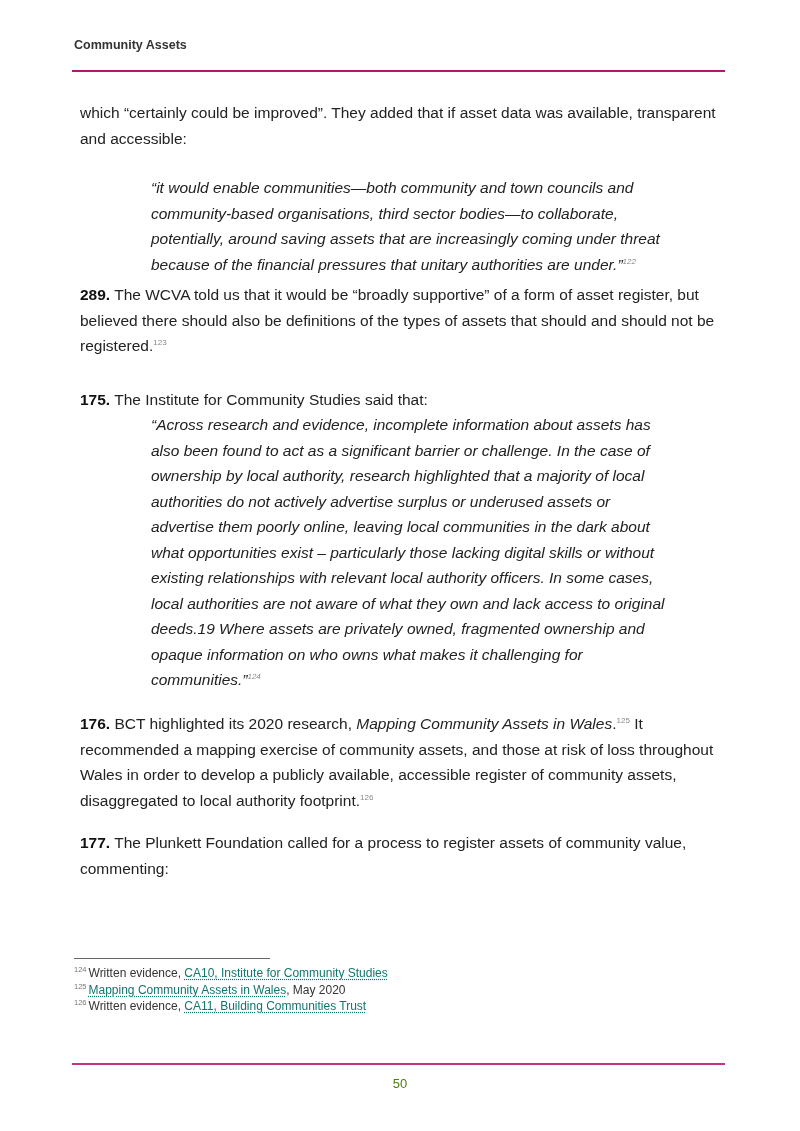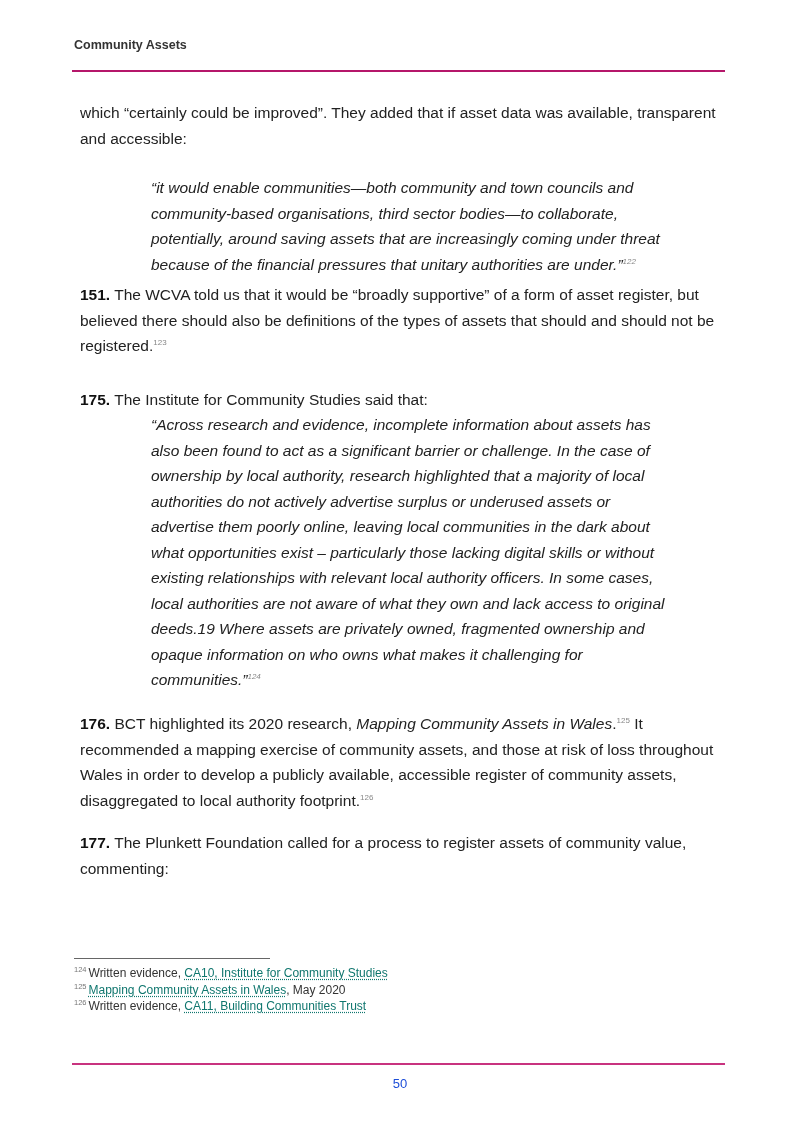--- a/index.html
+++ b/index.html
@@ -14,35 +14,35 @@
   sup { font-size: 8px; color: #888; vertical-align: super; line-height: 0; }
   .para i { font-style: italic; }
 
   .fn-rule { position: absolute; left: 74px; top: 958px; width: 196px; height: 1px; background: #666; }
   .footnotes { position: absolute; left: 74px; top: 965px; width: 620px; font-size: 12px; line-height: 16.5px; color: #333; }
   .fn { white-space: nowrap; }
   .fn sup { font-size: 7.5px; color: #777; margin-right: 2px; }
   .fn a { color: #0f766e; text-decoration: underline dotted; text-underline-offset: 2px; }
 
   .footer-rule { position: absolute; left: 72px; top: 1063px; width: 653px; height: 2px; background: #c8337f; }
-  .page-number { position: absolute; left: 0; width: 800px; top: 1076px; text-align: center; font-size: 13px; color: #1d4ed8; }
+  .page-number { position: absolute; left: 0; width: 800px; top: 1076px; text-align: center; font-size: 13px; color: #4d7c0f; }
 </style>
 </head>
 <body>
 
 <div>
   <div class="header-title">Community Assets</div>
   <div class="header-rule"></div>
 </div>
 
 <p class="para" style="top:94px;"><span>which “certainly could be improved”. They added that if asset data was available, transparent and accessible:</span></p>
 
 <p class="quote" style="top:162px;margin-top:13px;"><span>“it would enable communities—both community and town councils and community-based organisations, third sector bodies—to collaborate, potentially, around saving assets that are increasingly coming under threat because of the financial pressures that unitary authorities are under.”</span><sup>122</sup></p>
 
-<p class="para" style="top:276px;"><b>151.</b><span> The WCVA told us that it would be “broadly supportive” of a form of asset register, but believed there should also be definitions of the types of assets that should and should not be registered.</span><sup>123</sup></p>
+<p class="para" style="top:276px;"><b>289.</b><span> The WCVA told us that it would be “broadly supportive” of a form of asset register, but believed there should also be definitions of the types of assets that should and should not be registered.</span><sup>123</sup></p>
 
 <p class="para" style="top:381px;"><b>175.</b><span> The Institute for Community Studies said that:</span></p>
 
 <p class="quote" style="top:412px; width:525px;"><span>“Across research and evidence, incomplete information about assets has also been found to act as a significant barrier or challenge. In the case of ownership by local authority, research highlighted that a majority of local authorities do not actively advertise surplus or underused assets or advertise them poorly online, leaving local communities in the dark about what opportunities exist – particularly those lacking digital skills or without existing relationships with relevant local authority officers. In some cases, local authorities are not aware of what they own and lack access to original deeds.19 Where assets are privately owned, fragmented ownership and opaque information on who owns what makes it challenging for communities.”</span><sup>124</sup></p>
 
 <p class="para" style="top:705px;"><b>176.</b><span> BCT highlighted its 2020 research, </span><i>Mapping Community Assets in Wales</i><span>.</span><sup>125</sup><span> It recommended a mapping exercise of community assets, and those at risk of loss throughout Wales in order to develop a publicly available, accessible register of community assets, disaggregated to local authority footprint.</span><sup>126</sup></p>
 
 <p class="para" style="top:824px;"><b>177.</b><span> The Plunkett Foundation called for a process to register assets of community value, commenting:</span></p>
 
 <div class="fn-rule"></div>

